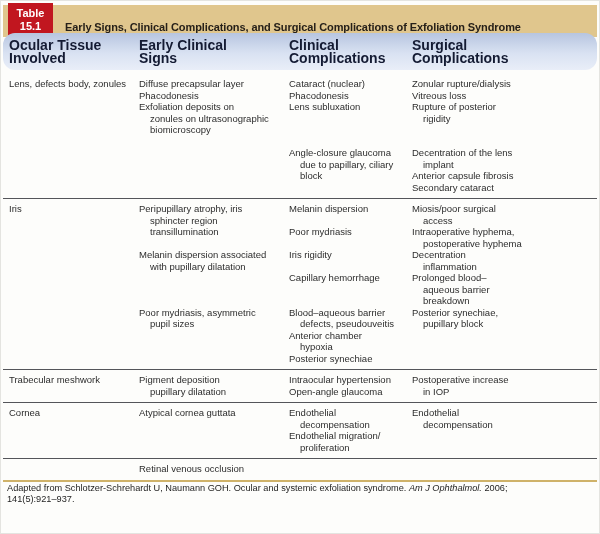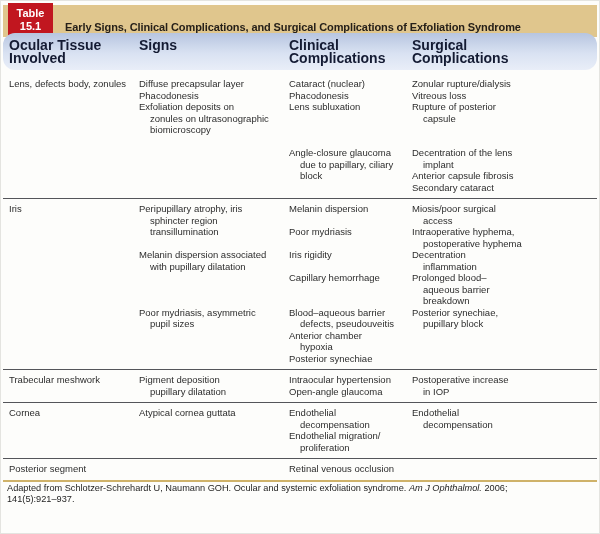--- a/index.html
+++ b/index.html
@@ -45,20 +45,21 @@
     </div>
     <div class="title">Early Signs, Clinical Complications, and Surgical Complications of Exfoliation Syndrome</div>
   </div>
 
   <div class="colheads">
     <div class="hcell">
       <div>Ocular Tissue</div>
       <div>Involved</div>
     </div>
     <div class="hcell">
+      <div>Early Clinical</div>
       <div>Signs</div>
     </div>
     <div class="hcell">
       <div>Clinical</div>
       <div>Complications</div>
     </div>
     <div class="hcell">
       <div>Surgical</div>
       <div>Complications</div>
     </div>
@@ -84,21 +85,21 @@
           <div class="ln blank">&nbsp;</div>
           <div class="ln blank">&nbsp;</div>
           <div class="ln">Angle-closure glaucoma</div>
           <div class="ln cont">due to papillary, ciliary</div>
           <div class="ln cont">block</div>
         </div>
         <div class="cell">
           <div class="ln">Zonular rupture/dialysis</div>
           <div class="ln">Vitreous loss</div>
           <div class="ln">Rupture of posterior</div>
-          <div class="ln cont">capsule</div>
+          <div class="ln cont">rigidity</div>
           <div class="ln blank">&nbsp;</div>
           <div class="ln blank">&nbsp;</div>
           <div class="ln">Decentration of the lens</div>
           <div class="ln cont">implant</div>
           <div class="ln">Anterior capsule fibrosis</div>
           <div class="ln">Secondary cataract</div>
         </div>
       </div>
       <div class="trow">
         <div class="cell">
@@ -176,23 +177,20 @@
           <div class="ln cont">decompensation</div>
           <div class="ln">Endothelial migration/</div>
           <div class="ln cont">proliferation</div>
         </div>
         <div class="cell">
           <div class="ln">Endothelial</div>
           <div class="ln cont">decompensation</div>
         </div>
       </div>
       <div class="trow">
-        <div class="cell">
-          <div class="ln">Posterior segment</div>
-        </div>
         <div class="cell"></div>
         <div class="cell">
           <div class="ln">Retinal venous occlusion</div>
         </div>
         <div class="cell"></div>
       </div>
     </div>
 
   <div class="footnote">
     <div><span>Adapted from Schlotzer-Schrehardt U, Naumann GOH. Ocular and systemic exfoliation syndrome. </span><i>Am J Ophthalmol.</i><span> 2006;</span></div>

